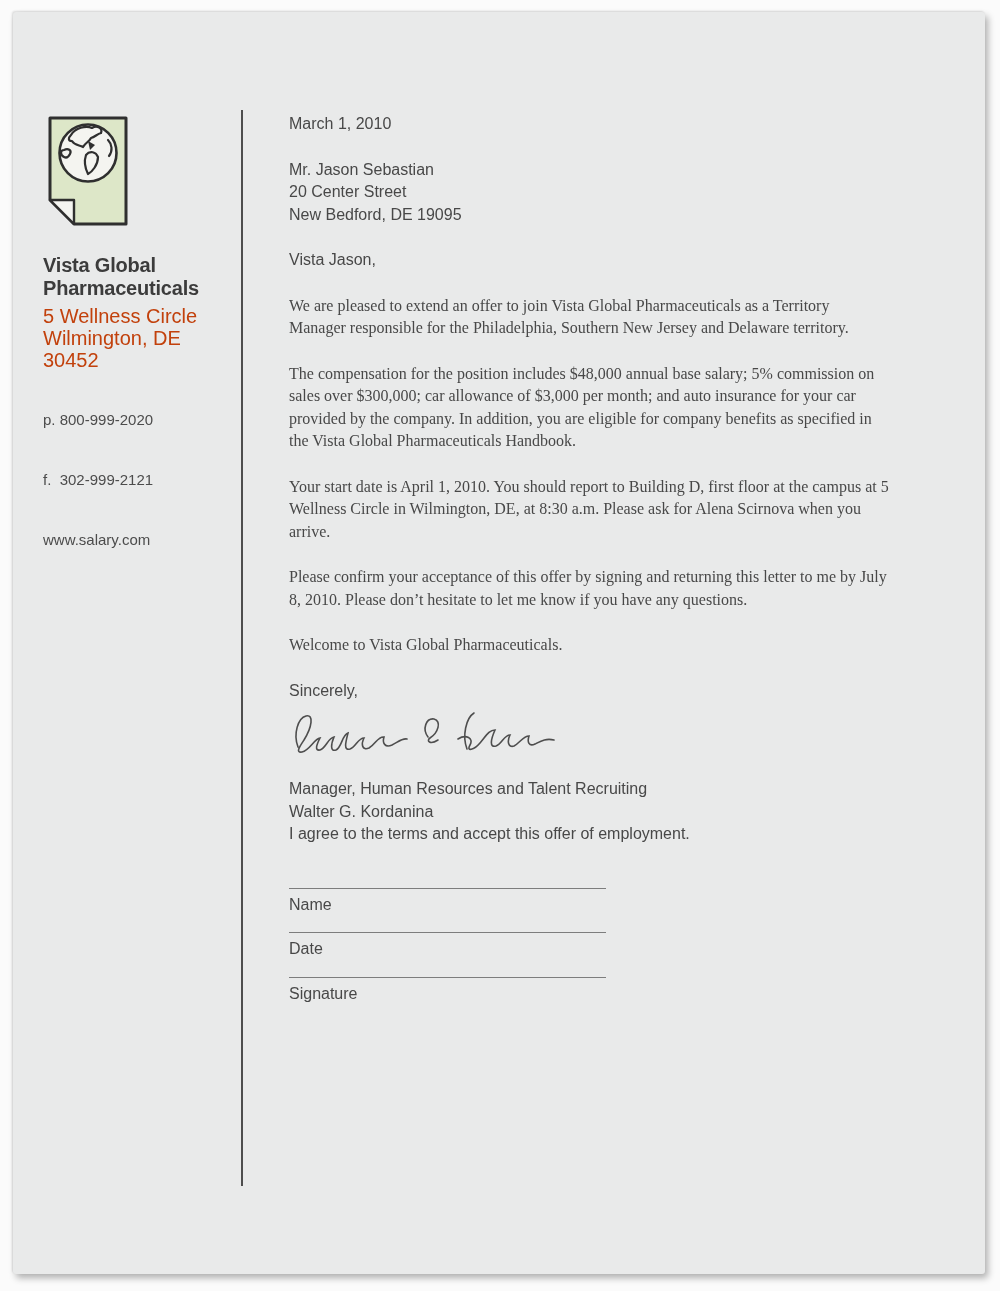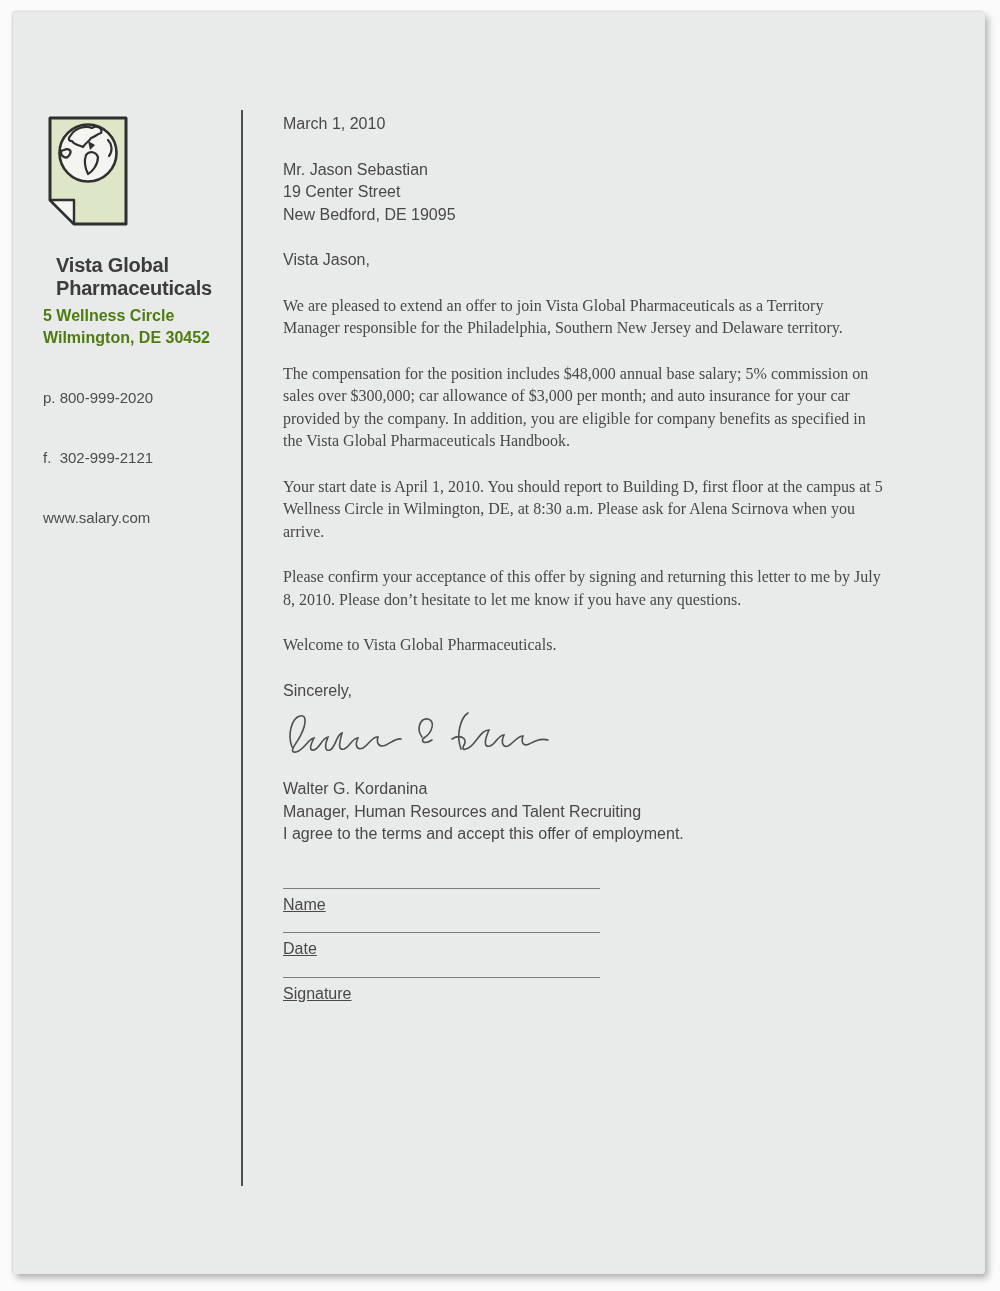--- a/index.html
+++ b/index.html
@@ -10,42 +10,42 @@
     position:absolute; left:13px; top:12px; width:972px; height:1262px;
     background:#e9eaea; border-radius:3px;
     box-shadow: 3px 4px 7px rgba(0,0,0,0.30), -1px -1px 2px rgba(0,0,0,0.12);
   }
 
   
   .logo { position:absolute; left:27px; top:100px; width:96px; height:118px; }
 
   .sidebar-text { position:absolute; left:30px; top:242px; width:195px; color:#4c4c4c; }
   .company-name { font-size:20px; line-height:23px; font-weight:bold; color:#3c3c3c;
-                  letter-spacing:-0.2px; margin-bottom:5px;margin-left:13px; }
-  .addr-line { font-size:16px; line-height:22px; color:#4d7c0f;font-weight:bold; }
+                  letter-spacing:-0.2px; margin-bottom:5px; }
+  .addr-line { font-size:20px; line-height:22px; color:#c2410c; }
   .contact-block { margin-top:21px; }
   .contact-line { font-size:15px; line-height:22px; color:#4c4c4c;margin-top:38px; }
 
   .divider { position:absolute; left:228px; top:98px; width:2px; height:1076px;
              background:#4e4e4e; }
 
   
-  .letter { position:absolute; left:270px; top:101px; width:600px;
+  .letter { position:absolute; left:276px; top:101px; width:600px;
             font-size:16px; line-height:22.5px; color:#484848; }
   .letter .para { margin:0 0 23px 0; }
   .letter p { margin:0 0 23px 0;font-family:Liberation Serif, serif; }
 
   .sig-svg { display:block; margin:3px 0 9px 0; }
   .signer  { line-height:22.5px; }
 
   .acceptance { }
 
   .fields { margin-top:42px; }
   .field { width:317px; border-top:1.6px solid #7d7d7d; padding-top:5px;
-           margin-bottom:16px;text-decoration:underline; }
+           margin-bottom:16px; }
   .field-label { font-size:16px; line-height:22.5px; color:#484848; }
 </style>
 </head>
 <body>
 
 <div class="page">
 
   <svg class="logo" viewBox="0 0 96 118">
     <path d="M10,6 H86 V112 H34 L10,88 Z" fill="#dde7c8" stroke="#2f2f2f" stroke-width="3" stroke-linejoin="round"></path>
     <path d="M10,88 L34,112 L34,88 Z" fill="#f5f5f1" stroke="#2f2f2f" stroke-width="2.4" stroke-linejoin="round"></path>
@@ -72,21 +72,21 @@
   </div>
 
   <div class="divider"></div>
 
   <div class="letter">
 
     <div class="para">March 1, 2010</div>
 
     <div class="para">
       <div>Mr. Jason Sebastian</div>
-      <div>19 Center Street</div>
+      <div>20 Center Street</div>
       <div>New Bedford, DE 19095</div>
     </div>
 
     <div class="para">Vista Jason,</div>
 
     <p>We are pleased to extend an offer to join Vista Global Pharmaceuticals as a Territory Manager responsible for the Philadelphia, Southern New Jersey and Delaware territory.</p>
     <p>The compensation for the position includes $48,000 annual base salary; 5% commission on sales over $300,000; car allowance of $3,000 per month; and auto insurance for your car provided by the company. In addition, you are eligible for company benefits as specified in the Vista Global Pharmaceuticals Handbook.</p>
     <p>Your start date is April 1, 2010. You should report to Building D, first floor at the campus at 5 Wellness Circle in Wilmington, DE, at 8:30 a.m. Please ask for Alena Scirnova when you arrive.</p>
     <p>Please confirm your acceptance of this offer by signing and returning this letter to me by July 8, 2010. Please don’t hesitate to let me know if you have any questions.</p>
     <p>Welcome to Vista Global Pharmaceuticals.</p>
@@ -95,22 +95,22 @@
 
     <svg class="sig-svg" width="278" height="64" viewBox="0 0 278 64">
       <g fill="none" stroke="#4e4e4e" stroke-width="1.6" stroke-linecap="round">
         <path d="M9,42 C4,29 9,13 17,11 C25,9 23,22 15,35 C11,41 6,48 13,47 C21,45 25,34 31,33 C28,39 25,46 31,45 C37,43 39,33 45,32 C42,39 41,47 47,45 C53,42 53,30 59,28 C57,36 54,46 61,44 C67,42 69,33 75,33 C72,39 73,46 80,43 C87,39 89,31 95,32 C93,38 96,43 103,40 C109,37 113,33 118,34"></path>
         <path d="M139,32 C133,24 137,13 145,14 C153,16 149,28 141,33 C137,36 141,40 149,35"></path>
         <path d="M178,44 C173,31 177,13 185,8"></path>
         <path d="M169,34 C177,29 185,33 181,40 C177,47 185,45 191,38 C197,31 200,25 206,25 C202,34 200,43 207,41 C213,39 215,30 221,30 C218,36 219,43 225,41 C231,38 234,31 240,31 C238,37 240,42 246,39 C252,36 257,33 265,35"></path>
       </g>
     </svg>
 
+    <div class="signer">Manager, Human Resources and Talent Recruiting</div>
     <div class="signer">Walter G. Kordanina</div>
-    <div class="signer">Manager, Human Resources and Talent Recruiting</div>
 
     <div class="acceptance">I agree to the terms and accept this offer of employment.</div>
 
     <div class="fields">
       <div class="field">
         <div class="field-label">Name</div>
       </div>
       <div class="field">
         <div class="field-label">Date</div>
       </div>

